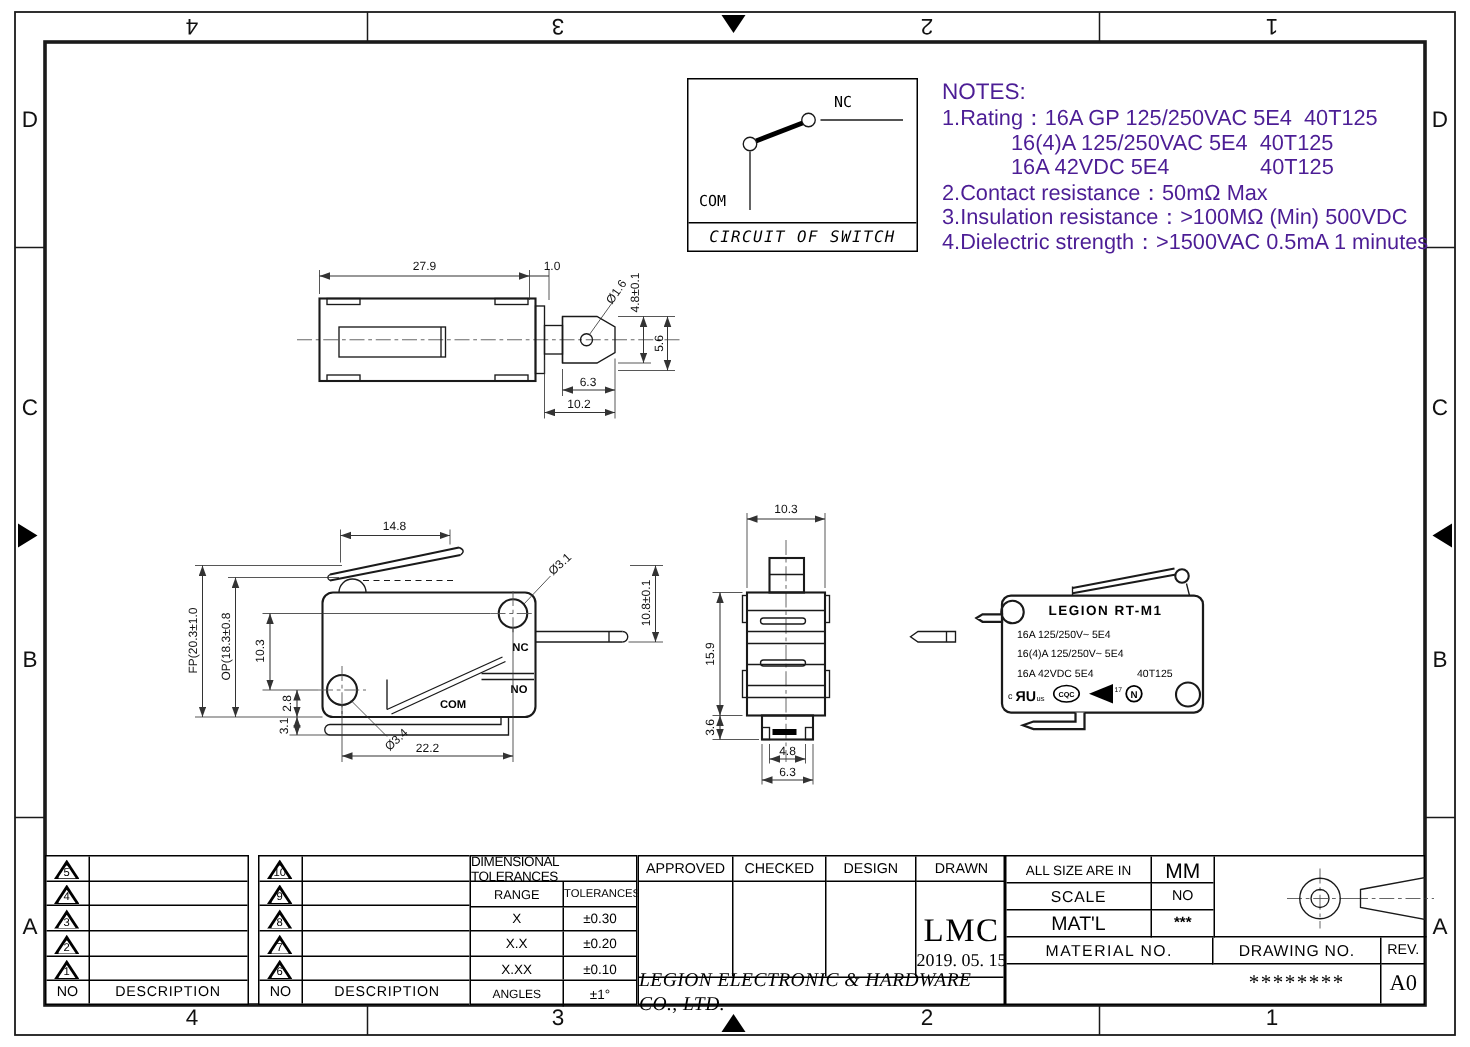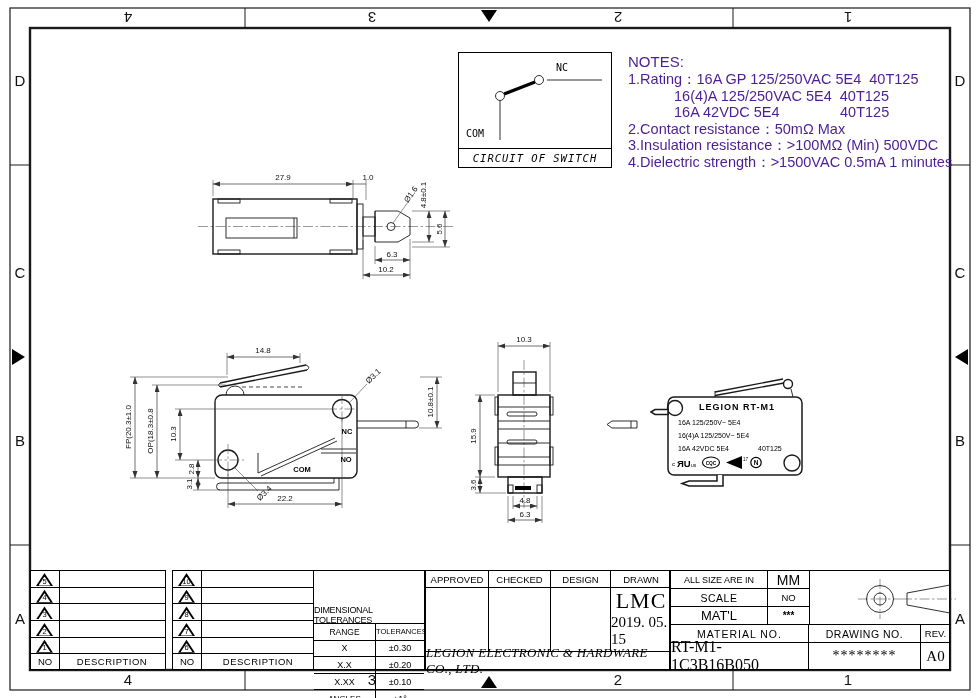--- a/index.html
+++ b/index.html
@@ -43,21 +43,21 @@
   .rrow { position:absolute; left:0; right:0; height:16.7px; border-bottom:1px solid #000; }
   .vsep { position:absolute; left:28px; top:0; bottom:0; border-left:1px solid #000; }
   .tri { position:absolute; left:5px; top:2px; width:17px; height:13px; }
   .tri::before { content:""; position:absolute; inset:0; background:#000; clip-path:polygon(50% 0,0 100%,100% 100%); }
   .tri::after  { content:""; position:absolute; left:2.5px; top:3.5px; width:12px; height:9px; background:#fff; clip-path:polygon(50% 0,0 100%,100% 100%); }
   .tri i { position:absolute; left:0; right:0; top:3.5px; font-style:normal; font-size:7.5px; line-height:9px; text-align:center; z-index:1; }
   .rhead { position:absolute; left:0; right:0; top:83.5px; bottom:0; display:flex; font-size:9.5px; }
   .rno { flex:0 0 28px; display:flex; align-items:center; justify-content:center; }
   .rdesc { flex:1; display:flex; align-items:center; justify-content:center; letter-spacing:0.5px; }
 
-  .trow { position:absolute; left:0; right:0; border-bottom:1px solid #000; display:flex;margin-top:36px; }
+  .trow { position:absolute; left:0; right:0; border-bottom:1px solid #000; display:flex; }
   .tc1 { flex:0 0 62px; border-right:1px solid #000; display:flex; align-items:center; justify-content:center; }
   .tc2 { flex:1; display:flex; align-items:center; justify-content:center; }
 
   .cell { position:absolute; display:flex; align-items:center; justify-content:center; }
   .br { border-right:1px solid #000; } .bb { border-bottom:1px solid #000; }
   .serif { font-family:"Liberation Serif",serif; }
 </style>
 </head>
 <body>
 
@@ -415,21 +415,21 @@
     <div class="box" style="left:395px;width:245px">
       <div class="cell br bb" style="left:0;top:0;width:63px;height:17px;font-size:9.5px">APPROVED</div>
       <div class="cell br bb" style="left:63px;top:0;width:62px;height:17px;font-size:9.5px">CHECKED</div>
       <div class="cell br bb" style="left:125px;top:0;width:60px;height:17px;font-size:9.5px">DESIGN</div>
       <div class="cell bb" style="left:185px;top:0;width:60px;height:17px;font-size:9.5px">DRAWN</div>
       <div class="cell br" style="left:0;top:17px;width:63px;height:63px"></div>
       <div class="cell br" style="left:63px;top:17px;width:62px;height:63px"></div>
       <div class="cell br" style="left:125px;top:17px;width:60px;height:63px"></div>
       <div class="cell" style="left:185px;top:17px;width:60px;height:63px;flex-direction:column;justify-content:flex-end;padding-bottom:3px">
         <span class="serif" style="font-size:22px;letter-spacing:1px">LMC</span>
-        <span class="serif" style="font-size:15px">2019. 05. 15</span>
+        <span class="serif" style="font-size:12px">2019. 05. 15</span>
       </div>
       <div class="cell serif" style="left:0;top:80px;width:243px;height:18px;border-top:1px solid #000;font-size:13px;font-weight:normal;font-style:italic;letter-spacing:0.3px">LEGION ELECTRONIC &amp; HARDWARE CO., LTD.</div>
     </div>
 
     <div class="box" style="left:640px;width:280px">
       <div class="cell br bb" style="left:0;top:0;width:97px;height:18px;font-size:9px">ALL SIZE ARE IN</div>
       <div class="cell bb" style="left:97px;top:0;width:41px;height:18px;font-size:14px">MM</div>
       <div class="cell br bb" style="left:0;top:18px;width:97px;height:18px;font-size:10.5px;letter-spacing:0.5px">SCALE</div>
       <div class="cell bb" style="left:97px;top:18px;width:41px;height:18px;font-size:9.5px">NO</div>
       <div class="cell br bb" style="left:0;top:36px;width:97px;height:18px;font-size:13px">MAT'L</div>
@@ -440,19 +440,18 @@
           <line class="cl" x1="70" y1="8" x2="70" y2="48"></line>
           <circle class="ol2" cx="70" cy="28" r="13.5" stroke-width="1.2"></circle>
           <circle class="ol2" cx="70" cy="28" r="6" stroke-width="1.2"></circle>
           <line class="cl" x1="92" y1="28" x2="146" y2="28"></line>
           <polygon class="ol2" points="97,22 140,14 140,42 97,34" stroke-width="1.2"></polygon>
         </svg>
       </div>
       <div class="cell br bb" style="left:0;top:54px;width:138px;height:18px;font-size:10.5px;letter-spacing:1px">MATERIAL NO.</div>
       <div class="cell br bb" style="left:138px;top:54px;width:112px;height:18px;font-size:10.5px;letter-spacing:0.5px">DRAWING NO.</div>
       <div class="cell bb" style="left:250px;top:54px;width:29px;height:18px;font-size:9.5px">REV.</div>
-      <div class="cell br serif" style="left:0;top:72px;width:138px;height:26px;font-size:16px">RT-M1-1C3B16B050</div>
       <div class="cell br serif" style="left:138px;top:72px;width:112px;height:26px;font-size:14px;letter-spacing:1px">********</div>
       <div class="cell serif" style="left:250px;top:72px;width:29px;height:26px;font-size:15px">A0</div>
     </div>
 
   </div>
 </div>
 
 </body></html>

